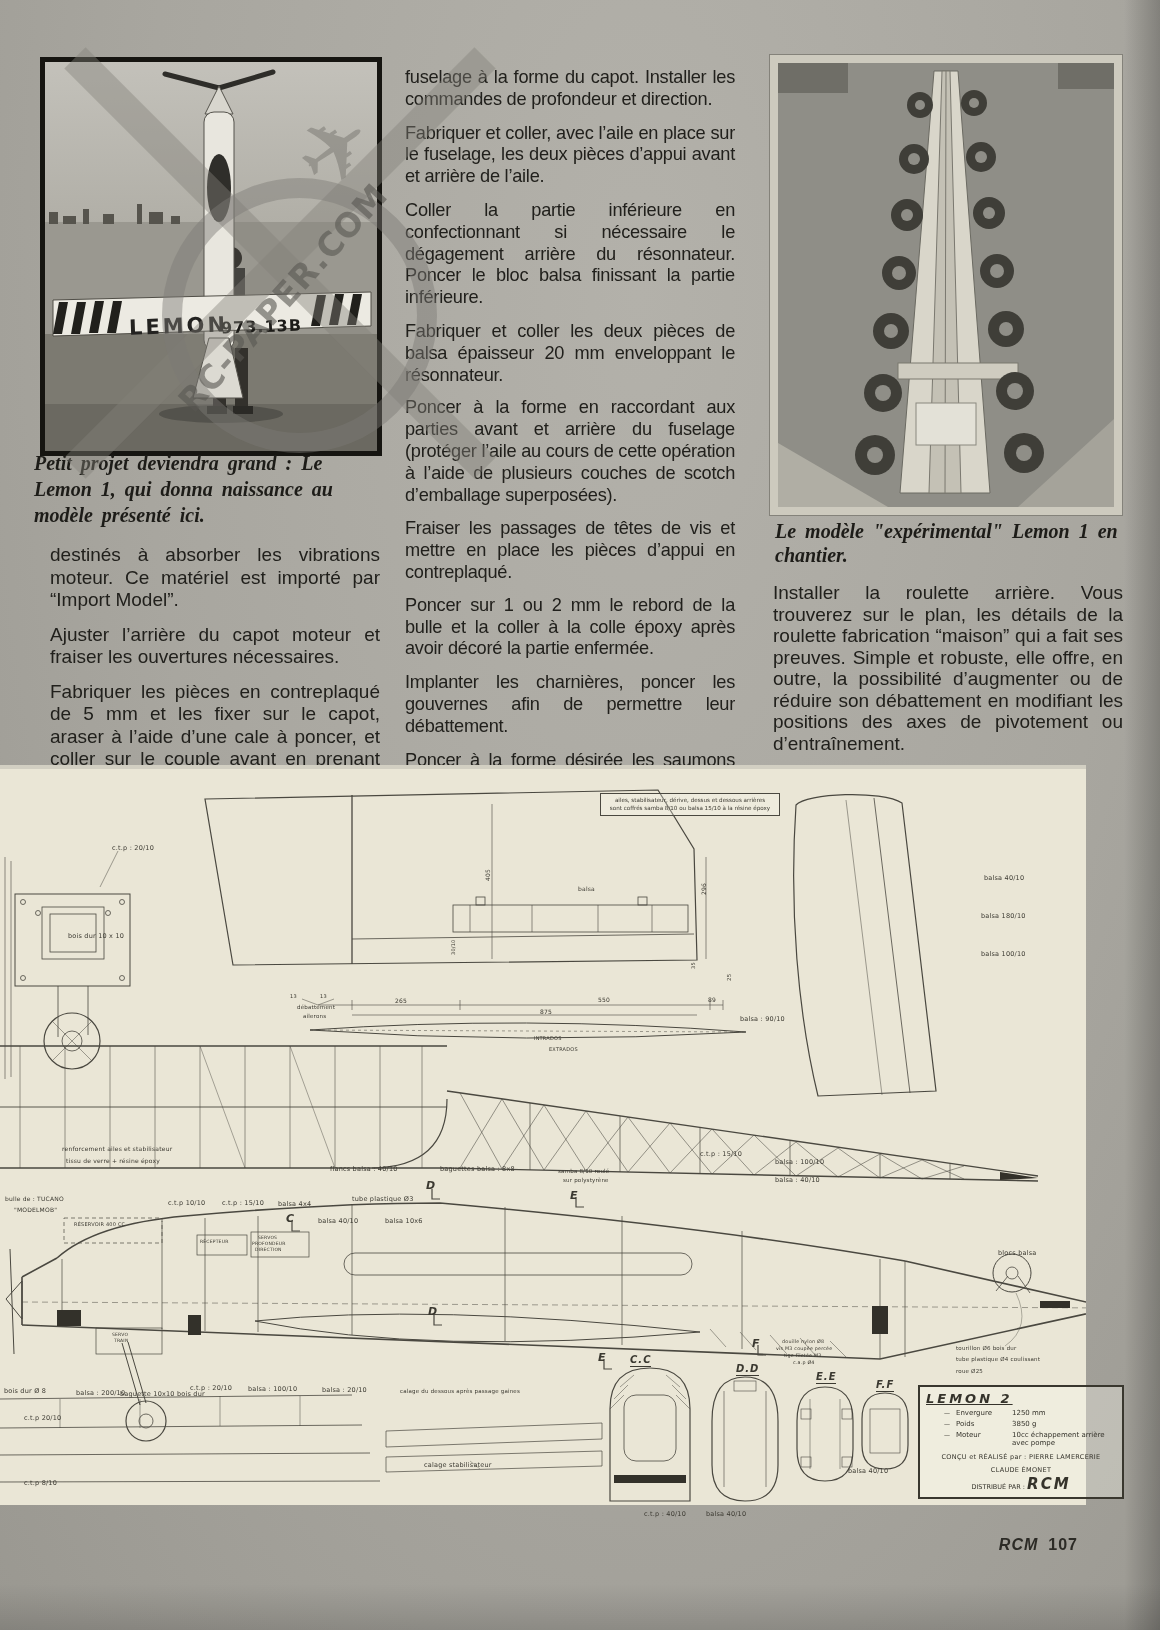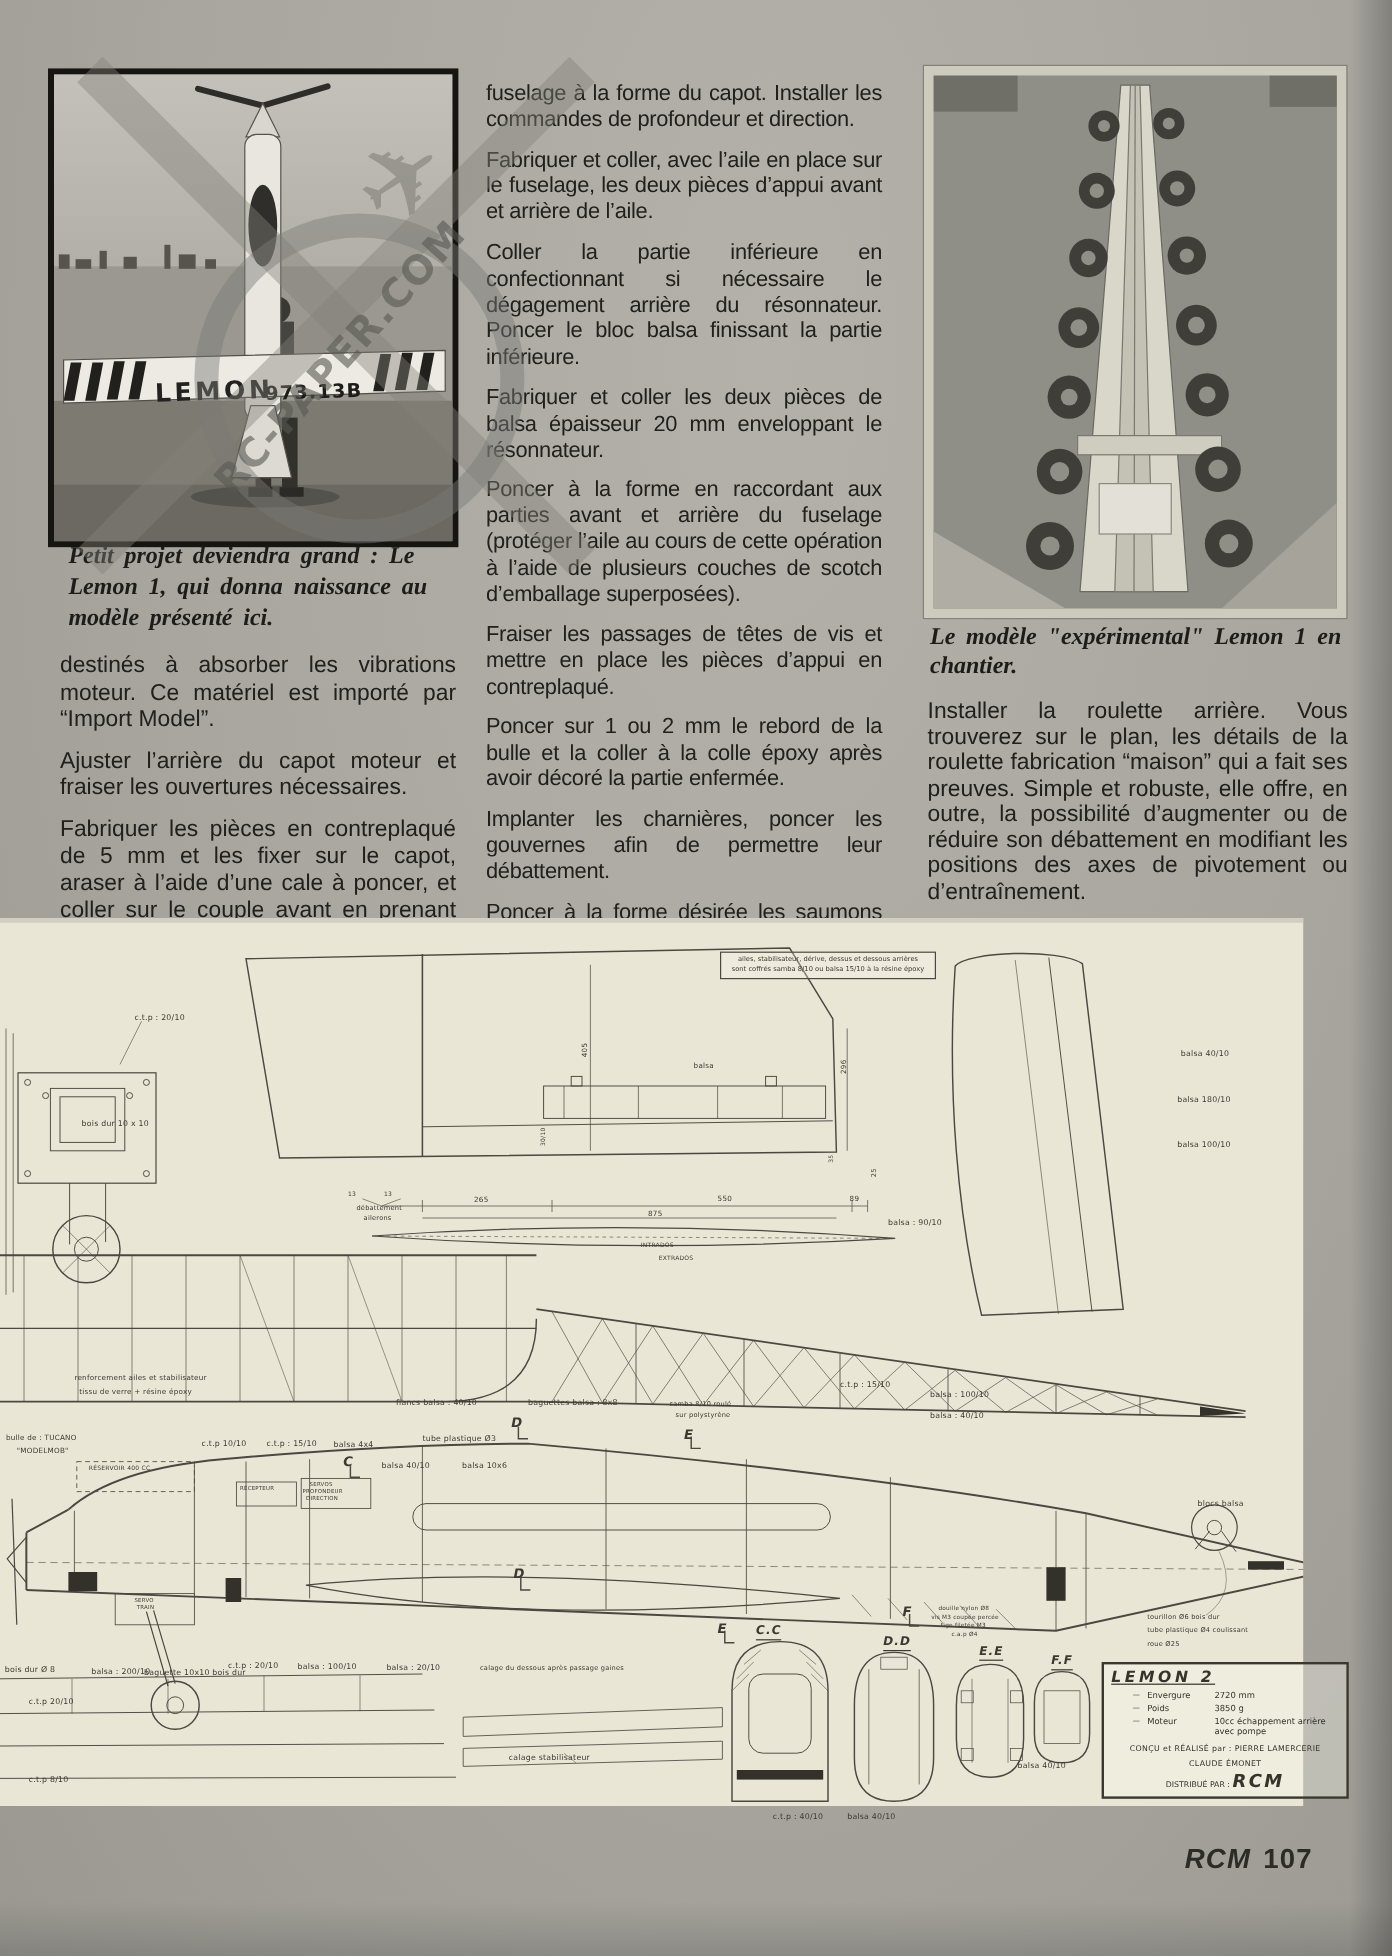--- a/index.html
+++ b/index.html
@@ -20,21 +20,21 @@
   .wing-number{position:absolute;left:176px;top:255px;font:700 16px "DejaVu Sans",sans-serif;
     color:#1d1c19;letter-spacing:1px;transform:rotate(-2deg);}
 
   .photo-right{position:absolute;left:770px;top:55px;width:336px;height:444px;
     border:8px solid #cdcabe;outline:1px solid #84827a;background:#8f8e87;}
   .photo-right svg{display:block;}
 
   
   .caption{position:absolute;font-family:"Liberation Serif",serif;font-weight:700;font-style:italic;
     color:#1d1c18;font-size:20px;line-height:26px;word-spacing:4px;}
-  .caption-left{left:57px;top:450px;width:330px;}
+  .caption-left{left:34px;top:450px;width:330px;}
   .caption-right{left:775px;top:519px;width:345px;line-height:24px;}
 
   .col{position:absolute;color:#21201c;text-align:justify;}
   .col p{margin:12px 0 1px 0;}
   .col p.gap{margin-top:11px;}
   .col-left{left:50px;top:532px;width:330px;font-size:19px;line-height:22.5px;}
   .col-middle{left:405px;top:55px;width:330px;font-size:18.2px;line-height:21.8px;letter-spacing:-0.25px;}
   .col-right{left:773px;top:570px;width:350px;font-size:19px;line-height:21.5px;}
 
   
@@ -68,21 +68,21 @@
     text-decoration:underline;margin-bottom:3px;}
   .spec-row{font-size:7px;display:flex;margin:2px 0 0 18px;line-height:1.25;}
   .spec-row::before{content:"—";margin-right:6px;font-size:6px;}
   .spec-row .k{width:56px;flex:none;}
   .spec-row .v{width:112px;}
   .spec-credit{font-size:6.5px;text-align:center;margin-top:5px;letter-spacing:.3px;}
   .spec-dist{font-size:6.5px;text-align:center;margin-top:1px;}
   .rcm-big{font-size:15px;font-weight:800;letter-spacing:2px;font-style:italic;}
 
   .page-footer{position:absolute;left:0;top:1536px;width:1078px;text-align:right;
-    font-weight:700;font-size:23px;color:#2c2b26;letter-spacing:1px;padding-left:16px;}
+    font-weight:700;font-size:16px;color:#2c2b26;letter-spacing:1px;}
   .page-footer .mag{margin-right:10px;font-style:italic;}
 </style>
 </head>
 <body>
 
 <div class="page">
 
   <div class="photo-left">
     <svg width="332" height="389" viewBox="0 0 332 389">
       <defs>
@@ -406,21 +406,21 @@
         <span class="plbl mark" style="left: 428px; top: 536px;">D</span>
         <span class="plbl mark" style="left: 570px; top: 420px;">E</span>
         <span class="plbl mark" style="left: 598px; top: 582px;">E</span>
         <span class="plbl mark" style="left: 752px; top: 568px;">F</span>
       </div>
 
     <div class="spec-box">
       <div class="spec-title">LEMON 2</div>
       <div class="spec-row">
         <span class="k">Envergure</span>
-        <span class="v">2720 mm</span>
+        <span class="v">1250 mm</span>
       </div>
       <div class="spec-row">
         <span class="k">Poids</span>
         <span class="v">3850 g</span>
       </div>
       <div class="spec-row">
         <span class="k">Moteur</span>
         <span class="v">10cc échappement arrière avec pompe</span>
       </div>
       <div class="spec-credit">

